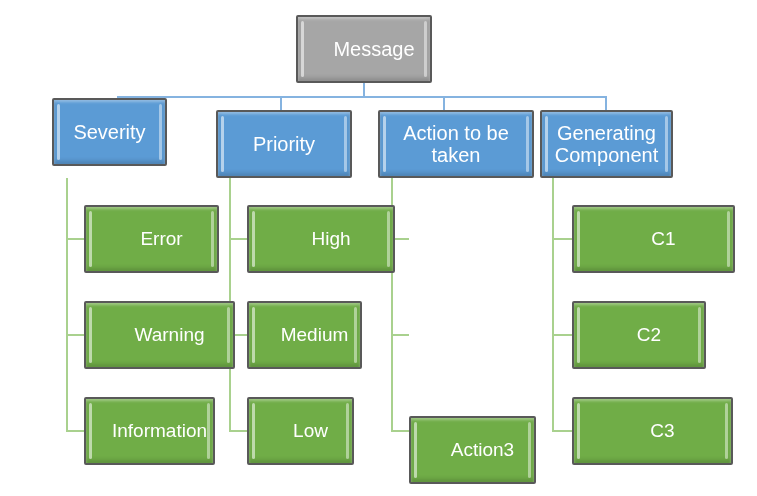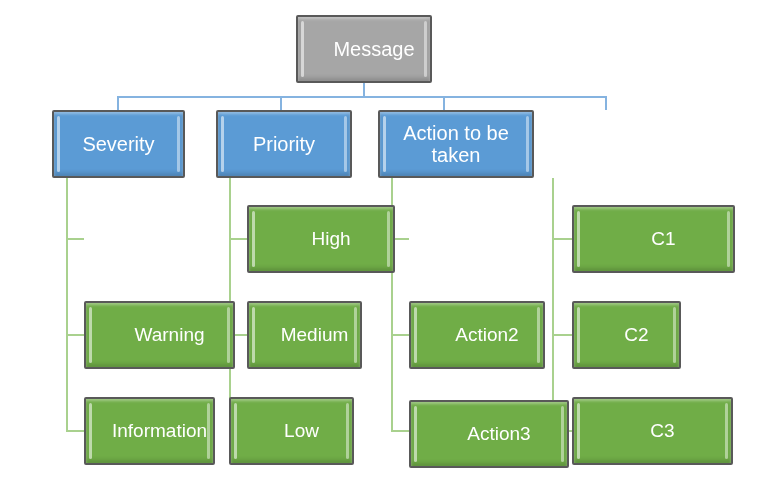--- a/index.html
+++ b/index.html
@@ -71,31 +71,32 @@
   <div class="conn green h" style="left:391px;top:238px;width:18px"></div>
   <div class="conn green h" style="left:391px;top:334px;width:18px"></div>
   <div class="conn green h" style="left:391px;top:430px;width:18px"></div>
 
   <div class="conn green h" style="left:552px;top:238px;width:20px"></div>
   <div class="conn green h" style="left:552px;top:334px;width:20px"></div>
   <div class="conn green h" style="left:552px;top:430px;width:20px"></div>
 
   <div class="node root-node" style="left:296px;top:15px;width:136px">Message</div>
 
-  <div class="node branch-node" style="left:52px;top:110px;width:133px">Severity</div>
+  <div class="node branch-node" style="left:52px;top:98px;width:115px">Severity</div>
   <div class="node branch-node" style="left:216px;top:110px;width:136px">Priority</div>
   <div class="node branch-node" style="left:378px;top:110px;width:156px">Action to be taken</div>
+  <div class="node branch-node" style="left:540px;top:110px;width:133px">Generating Component</div>
 
+  <div class="node leaf-node" style="left:84px;top:205px;width:135px">Error</div>
   <div class="node leaf-node" style="left:84px;top:301px;width:151px">Warning</div>
   <div class="node leaf-node" style="left:84px;top:397px;width:131px">Information</div>
 
   <div class="node leaf-node" style="left:247px;top:205px;width:148px">High</div>
   <div class="node leaf-node" style="left:247px;top:301px;width:115px">Medium</div>
-  <div class="node leaf-node" style="left:229px;top:397px;width:125px">Low</div>
+  <div class="node leaf-node" style="left:247px;top:397px;width:107px">Low</div>
 
-  <div class="node leaf-node" style="left:409px;top:301px;width:136px">Action2</div>
-  <div class="node leaf-node" style="left:409px;top:400px;width:160px">Action3</div>
+  <div class="node leaf-node" style="left:409px;top:416px;width:127px">Action3</div>
 
   <div class="node leaf-node" style="left:572px;top:205px;width:163px">C1</div>
-  <div class="node leaf-node" style="left:572px;top:301px;width:109px">C2</div>
+  <div class="node leaf-node" style="left:572px;top:301px;width:134px">C2</div>
   <div class="node leaf-node" style="left:572px;top:397px;width:161px">C3</div>
 
 </div>
 
 </body></html>

